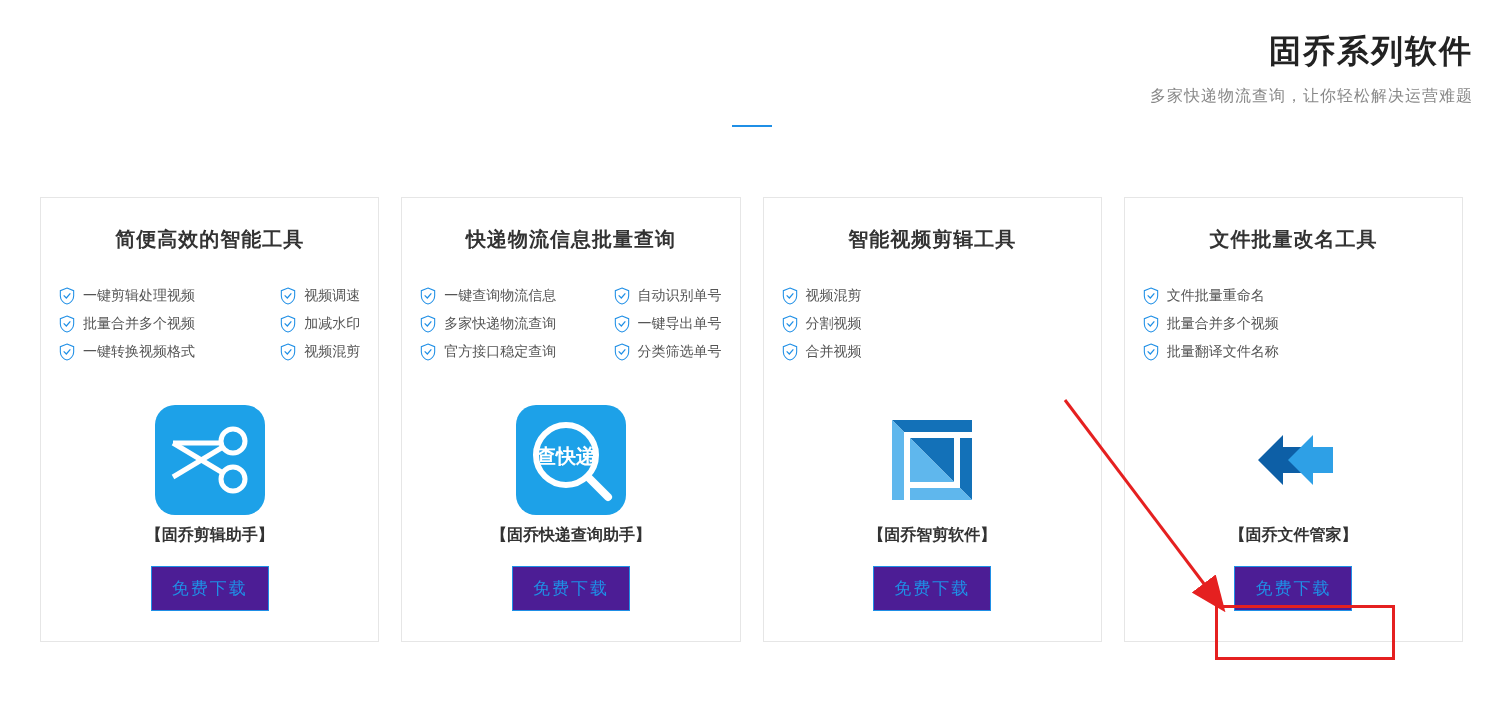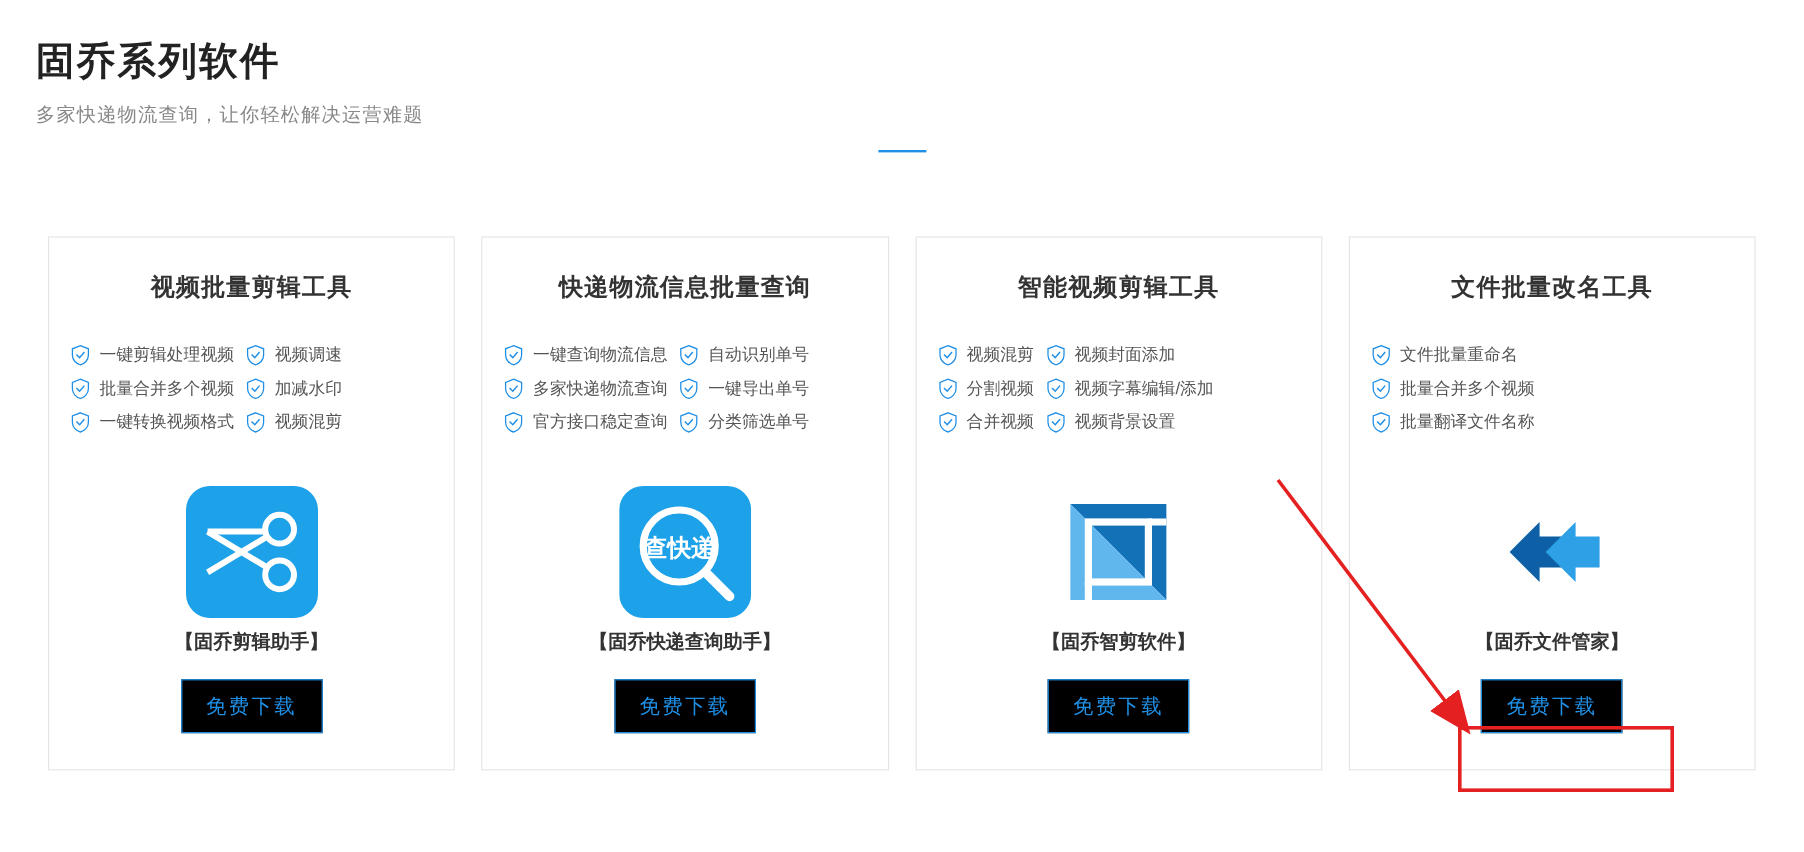--- a/index.html
+++ b/index.html
@@ -1,48 +1,48 @@
 <!DOCTYPE html>
 <html><head>
 <meta charset="utf-8">
 <style>
 * { margin:0; padding:0; box-sizing:border-box; }
 body { font-family:"Microsoft YaHei","PingFang SC",sans-serif; background:#fff; width:1503px; height:710px; position:relative; }
 .page { padding:30px 30px 0; }
-.header { text-align:left; margin-bottom:70px; }
+.header { text-align:right; margin-bottom:70px; }
 .title { font-size:32px; font-weight:bold; color:#222; letter-spacing:2px; }
 .subtitle { font-size:16px; color:#888; margin-top:12px; letter-spacing:1px; }
 .divider { width:40px; height:2px; background:#1f8fe6; margin:18px auto 0; }
 .cards { display:flex; justify-content:space-between; gap:22px; padding:0 10px; }
 .card { flex:1; border:1px solid #e6e6e6; padding:28px 18px 30px; text-align:center; }
 .card-title { font-size:20px; font-weight:600; color:#333; margin-bottom:34px; letter-spacing:1px; }
-.features { display:flex; justify-content:flex-start; gap:10px; margin-bottom:26px; min-height:100px; }
+.features { display:flex; justify-content:space-between; gap:10px; margin-bottom:26px; min-height:100px; }
 .feat-col { text-align:left; }
 .feat-item { display:flex; align-items:center; font-size:14px; color:#555; margin-bottom:10px; white-space:nowrap; }
 .shield { width:16px; height:18px; margin-right:8px; flex-shrink:0; }
 .icon-box { width:110px; height:94px; margin:0 auto 18px; display:flex; align-items:center; justify-content:center; }
 .product-name { font-size:16px; color:#333; font-weight:600; margin-bottom:20px; }
-.download-btn { display:inline-block; border:1px solid #1f8fe6; color:#1f8fe6; font-size:17px; padding:10px 20px; cursor:pointer; background:#000000; letter-spacing:2px; }
+.download-btn { display:inline-block; border:1px solid #1f8fe6; color:#1f8fe6; font-size:17px; padding:10px 20px; cursor:pointer; background:#4c1d95; letter-spacing:2px; }
 .highlight-box { position:absolute; border:3px solid #e52020; pointer-events:none; }
 .arrow-svg { position:absolute; pointer-events:none; }
 </style>
 </head>
 <body>
 
 <div class="page">
   <div class="header">
     <div class="title">固乔系列软件</div>
     <div class="subtitle">多家快递物流查询，让你轻松解决运营难题</div>
     <div class="divider"></div>
   </div>
 
   <div class="cards">
 
     <div class="card">
-      <div class="card-title">视频批量剪辑工具</div>
+      <div class="card-title">简便高效的智能工具</div>
       <div class="features">
         <div class="feat-col">
           <div class="feat-item">
               <svg class="shield" viewBox="0 0 24 26">
                 <path d="M12 1 L22 5 V13 C22 19 17 24 12 25 C7 24 2 19 2 13 V5 Z" fill="none" stroke="#1f8fe6" stroke-width="1.6"></path>
                 <path d="M7 12 L11 16 L17 9" fill="none" stroke="#1f8fe6" stroke-width="1.8"></path>
               </svg>
               <span>一键剪辑处理视频</span>
             </div>
           <div class="feat-item">
@@ -181,43 +181,20 @@
               <span>分割视频</span>
             </div>
           <div class="feat-item">
               <svg class="shield" viewBox="0 0 24 26">
                 <path d="M12 1 L22 5 V13 C22 19 17 24 12 25 C7 24 2 19 2 13 V5 Z" fill="none" stroke="#1f8fe6" stroke-width="1.6"></path>
                 <path d="M7 12 L11 16 L17 9" fill="none" stroke="#1f8fe6" stroke-width="1.8"></path>
               </svg>
               <span>合并视频</span>
             </div>
         </div>
-        <div class="feat-col">
-          <div class="feat-item">
-              <svg class="shield" viewBox="0 0 24 26">
-                <path d="M12 1 L22 5 V13 C22 19 17 24 12 25 C7 24 2 19 2 13 V5 Z" fill="none" stroke="#1f8fe6" stroke-width="1.6"></path>
-                <path d="M7 12 L11 16 L17 9" fill="none" stroke="#1f8fe6" stroke-width="1.8"></path>
-              </svg>
-              <span>视频封面添加</span>
-            </div>
-          <div class="feat-item">
-              <svg class="shield" viewBox="0 0 24 26">
-                <path d="M12 1 L22 5 V13 C22 19 17 24 12 25 C7 24 2 19 2 13 V5 Z" fill="none" stroke="#1f8fe6" stroke-width="1.6"></path>
-                <path d="M7 12 L11 16 L17 9" fill="none" stroke="#1f8fe6" stroke-width="1.8"></path>
-              </svg>
-              <span>视频字幕编辑/添加</span>
-            </div>
-          <div class="feat-item">
-              <svg class="shield" viewBox="0 0 24 26">
-                <path d="M12 1 L22 5 V13 C22 19 17 24 12 25 C7 24 2 19 2 13 V5 Z" fill="none" stroke="#1f8fe6" stroke-width="1.6"></path>
-                <path d="M7 12 L11 16 L17 9" fill="none" stroke="#1f8fe6" stroke-width="1.8"></path>
-              </svg>
-              <span>视频背景设置</span>
-            </div>
-        </div>
       </div>
       <div class="icon-box">
         <svg width="110" height="110" viewBox="0 0 110 110">
             <polygon points="15,15 95,15 95,95" fill="#1371b8"></polygon>
             <polygon points="15,15 15,95 95,95" fill="#5fb7ed"></polygon>
             <rect x="30" y="30" width="50" height="50" fill="none" stroke="#fff" stroke-width="6"></rect>
             <line x1="30" y1="80" x2="30" y2="95" stroke="#fff" stroke-width="6"></line>
             <line x1="80" y1="30" x2="95" y2="30" stroke="#fff" stroke-width="6"></line>
           </svg>
       </div>

